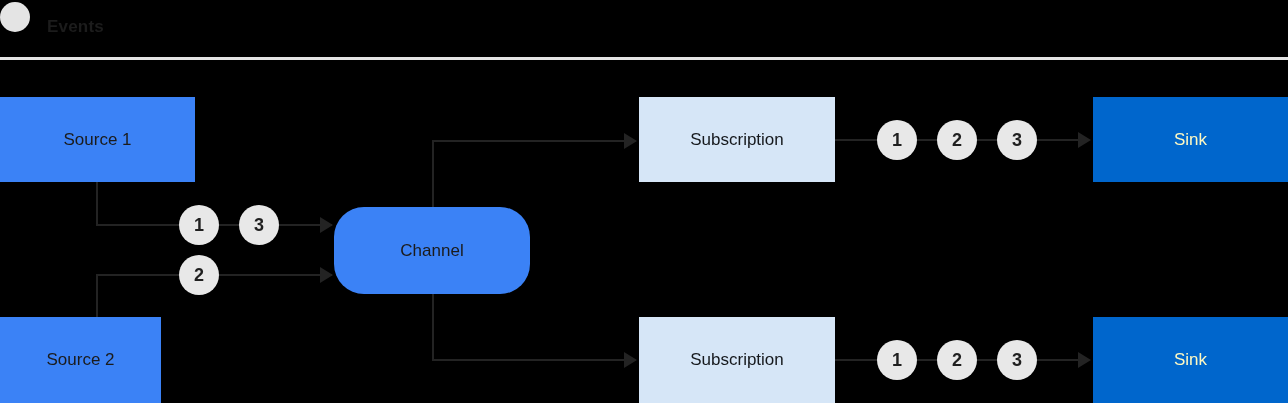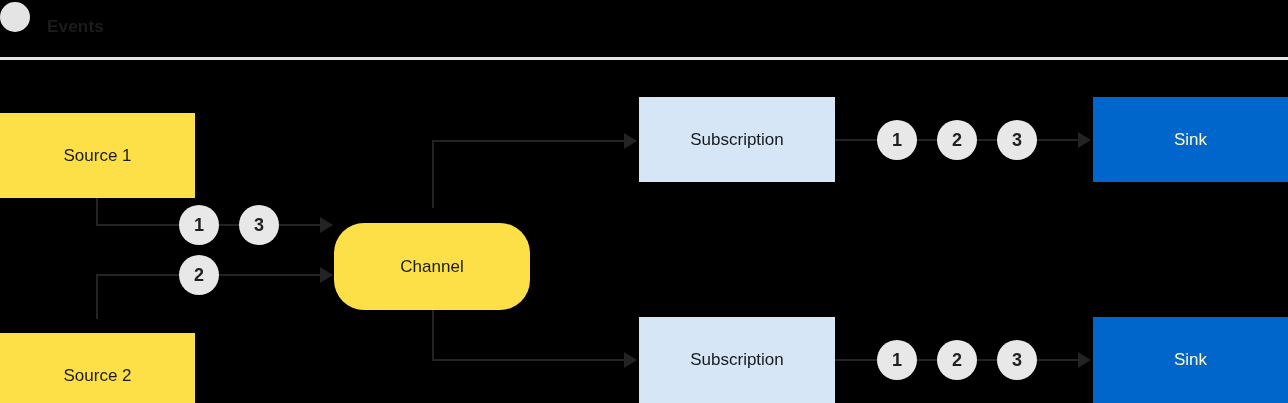--- a/index.html
+++ b/index.html
@@ -53,21 +53,21 @@
 
   
   .box {
     position: absolute;
     display: flex;
     align-items: center;
     justify-content: center;
     font-size: 17px;
     box-sizing: border-box;
   }
-  .box-gray  { background: #fde047; color: #1b1b1b; margin-top: 16px; }
+  .box-gray  { background: #3b82f6; color: #1b1b1b; }
   .box-blue-light { background: #d6e6f7; color: #16191d; }
   .box-blue-solid { background: #0066cc; color: #fef9c3; }
 
   
   .hline {
     position: absolute;
     height: 2px;
     background: #232323;
   }
   .vline {
@@ -130,21 +130,21 @@
   <div class="hline" style="left:835px; top:139px; width:244px;"></div>
   <div class="arrow-head" style="left:1078px; top:132px;"></div>
 
   <div class="hline" style="left:835px; top:359px; width:244px;"></div>
   <div class="arrow-head" style="left:1078px; top:352px;"></div>
 
   <div class="box box-gray" style="left:0px; top:97px; width:195px; height:85px;">
     <span>Source 1</span>
   </div>
 
-  <div class="box box-gray" style="left:0px; top:317px; width:195px; height:86px;">
+  <div class="box box-gray" style="left:0px; top:317px; width:161px; height:86px;">
     <span>Source 2</span>
   </div>
 
   <div class="box box-gray" style="left:334px; top:207px; width:196px; height:87px;border-radius:30px;">
     <span>Channel</span>
   </div>
 
   <div class="box box-blue-light" style="left:639px; top:97px; width:196px; height:85px;">
     <span>Subscription</span>
   </div>

